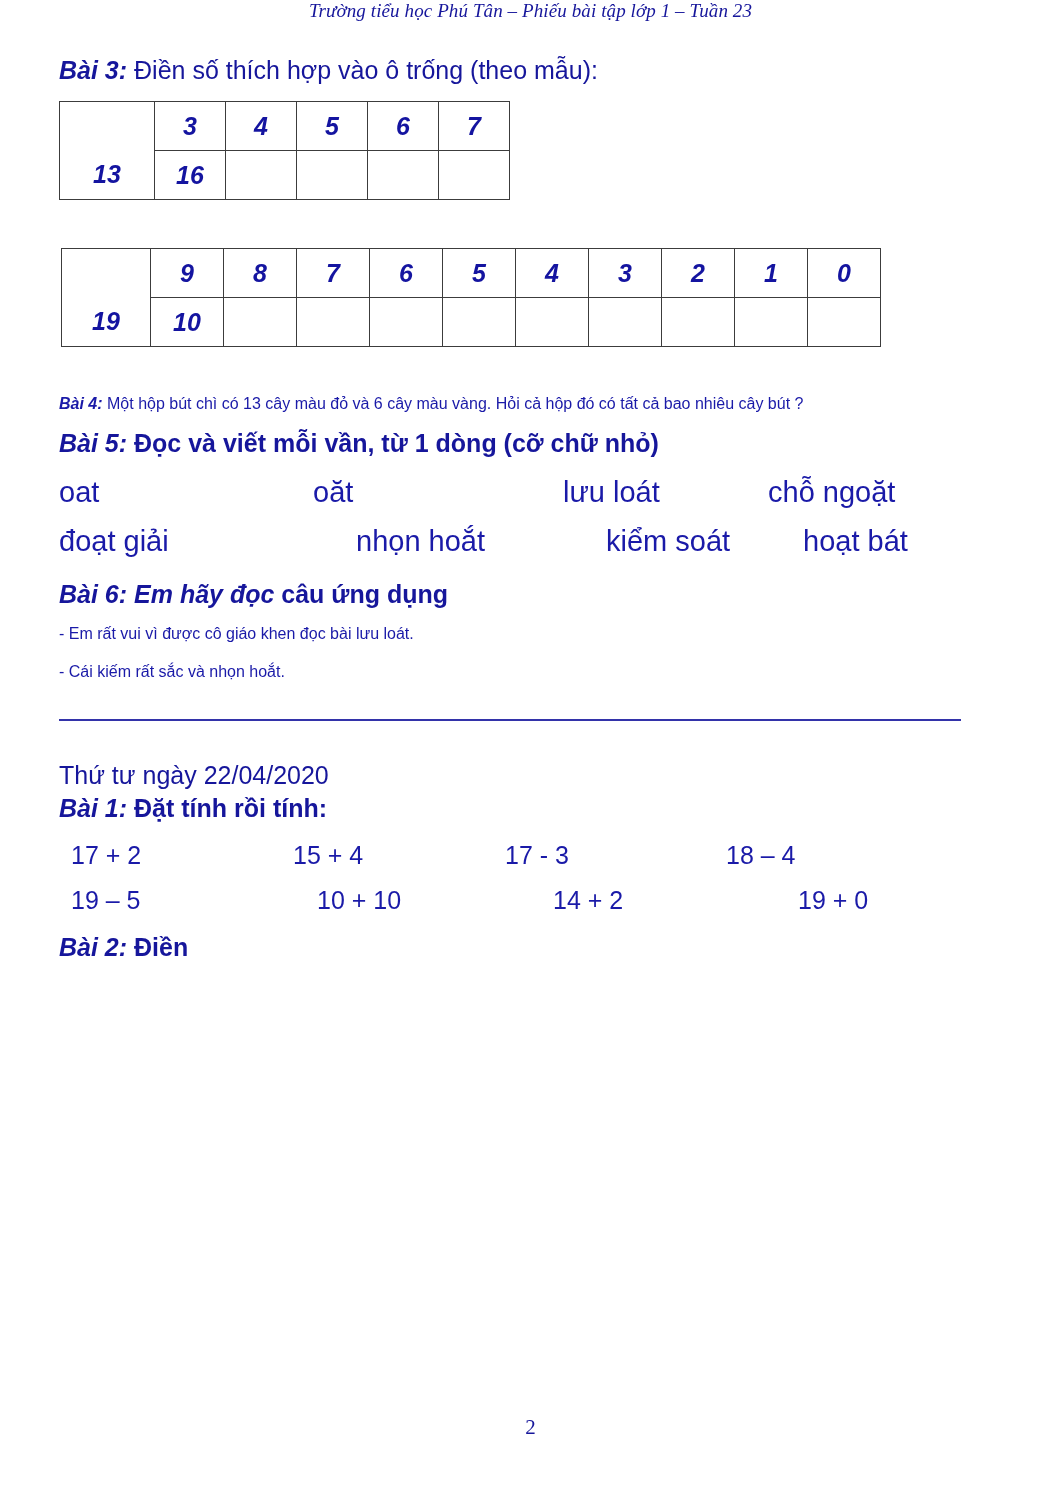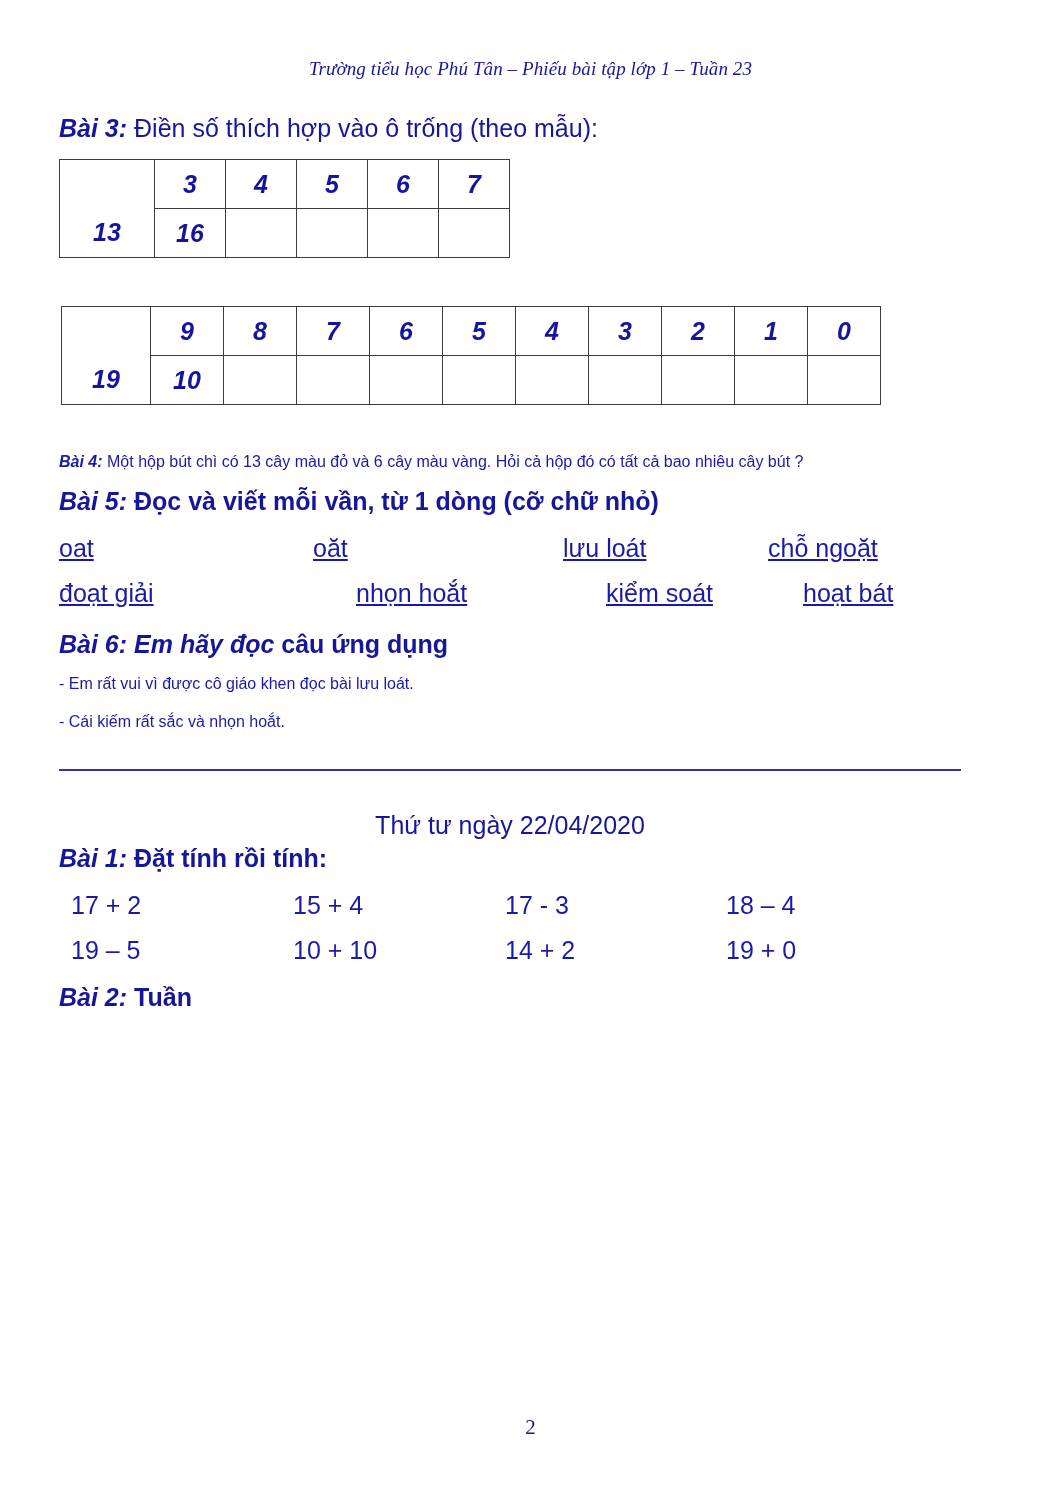--- a/index.html
+++ b/index.html
@@ -21,21 +21,20 @@
     height: 1500px;
     box-sizing: border-box;
     padding: 0;
   }
   .header {
     text-align: center;
     font-family: "Liberation Serif", serif;
     font-style: italic;
     font-size: 19px;
     color: #16169b;
-    padding-top: 58px;
     letter-spacing: 0.1px;
   }
   .content {
     padding: 0 100px 0 59px;
   }
   .bold-label {
     font-weight: bold;
     font-style: italic;
   }
   .exercise-title {
@@ -93,36 +92,34 @@
     border-top: none !important;
   }
 
   .para {
     font-size: 16px;
     line-height: 1.62;
     margin-top: 20px;
   }
   .word-row {
     display: flex;
-    font-size: 25px;
+    font-size: 29px;
     margin-top: 10px;
-    text-decoration: underline;
   }
   .word-row span {
     display: inline-block;
   }
 
   .divider {
     border: none;
     border-top: 2px solid #3333aa;
     margin: 34px 0 0 0;
   }
 
   .date-line {
-    text-align: center;
     font-size: 25px;
     margin-top: 40px;
     color: #16169b;
   }
   .calc-row {
     display: flex;
     font-size: 25px;
     margin-top: 14px;
     padding-left: 12px;
   }
@@ -246,29 +243,29 @@
       <span class="bold-label">Bài 1:</span><span class="bold-text"> Đặt tính rồi tính:</span>
     </div>
 
     <div class="calc-row" style="margin-top:18px;">
       <span style="width:222px;">17 + 2</span>
       <span style="width:212px;">15 + 4</span>
       <span style="width:221px;">17 - 3</span>
       <span>18 – 4</span>
     </div>
 
-    <div class="calc-row" style="margin-top:16px;">
+    <div class="calc-row" style="margin-top:16px;gap:24px;">
       <span style="width:222px;">19 – 5</span>
       <span style="width:212px;">10 + 10</span>
       <span style="width:221px;">14 + 2</span>
       <span>19 + 0</span>
     </div>
 
     <div class="exercise-title" style="margin-top:18px;">
-      <span class="bold-label">Bài 2:</span><span class="bold-text"> Tuần</span>
+      <span class="bold-label">Bài 2:</span><span class="bold-text"> Điền</span>
     </div>
 
 
   </div>
 
   <div class="page-number">2</div>
 
 </div>
 
 </body></html>

